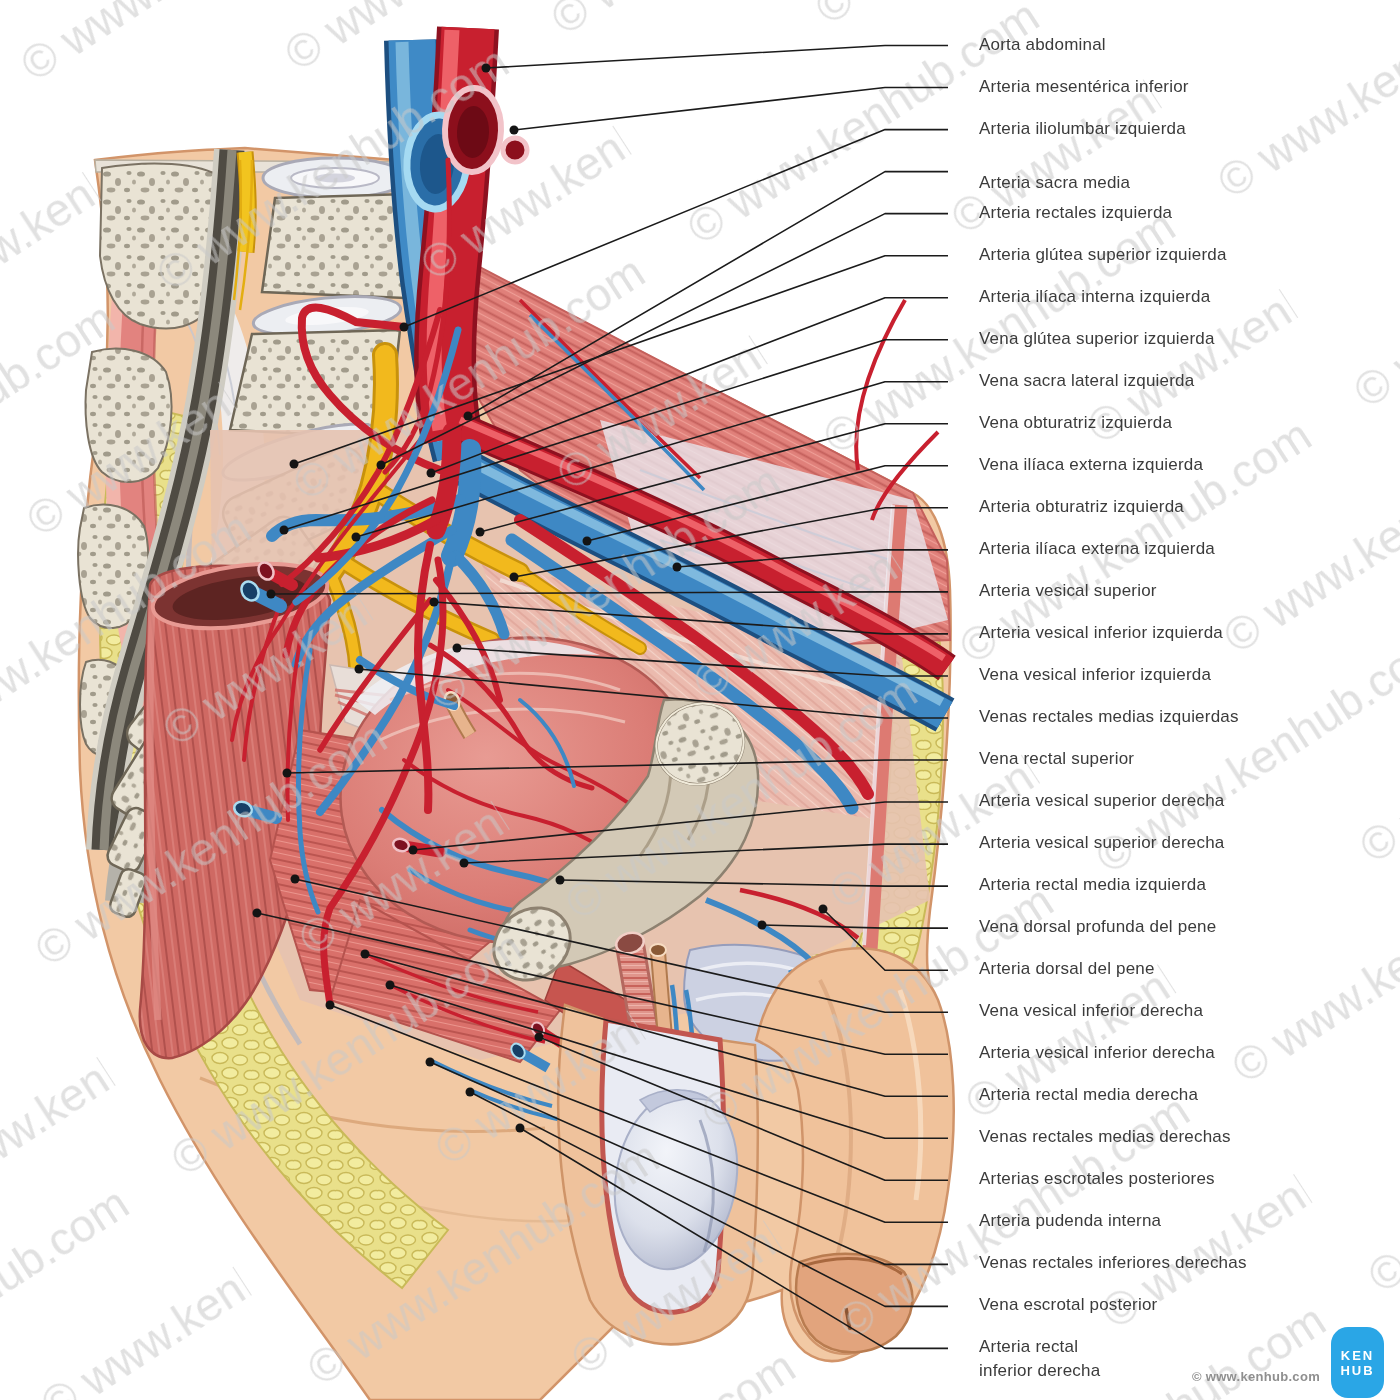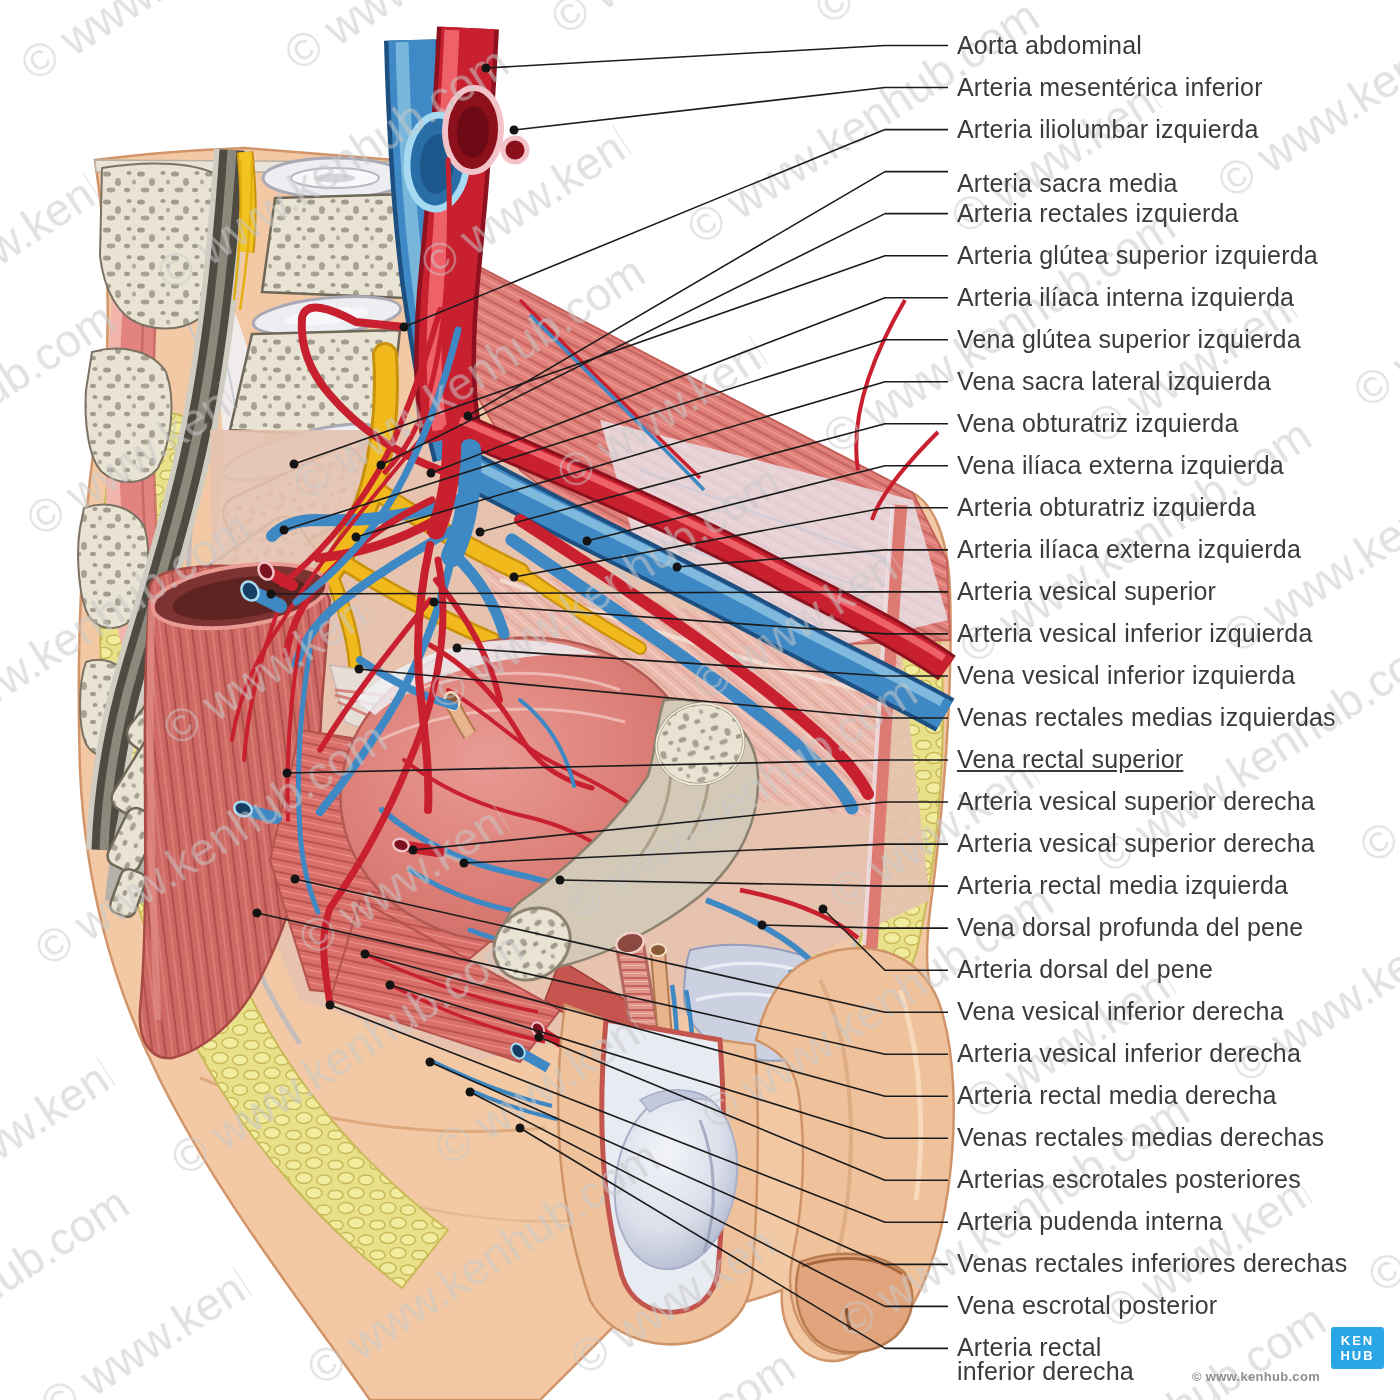--- a/index.html
+++ b/index.html
@@ -1,25 +1,25 @@
 <!DOCTYPE html>
 <html><head>
 <meta charset="utf-8">
 <style>
   html,body{margin:0;padding:0;background:#ffffff;}
   .stage{position:relative;width:1400px;height:1400px;background:#fff;overflow:hidden;
          font-family:"Liberation Sans", sans-serif;}
   .stage svg{position:absolute;left:0;top:0;}
   .leader{fill:none;stroke:#1b1b1b;stroke-width:1.6;stroke-linejoin:round;}
   .leader-dot{fill:#141414;}
-  #labels .lbl{position:absolute;left:957px;font-size:25px;line-height:24px;color:#3b3b3b;
+  #labels .lbl{position:absolute;left:979px;font-size:17px;line-height:24px;color:#3b3b3b;
          letter-spacing:.2px;white-space:pre-line;}
   .copyright{position:absolute;left:1150px;top:1369px;width:170px;text-align:right;
          font-size:13px;font-weight:bold;color:#8f8f8f;letter-spacing:.3px;}
-  .logo{position:absolute;left:1331px;top:1327px;width:53px;height:42px;border-radius:3px;
+  .logo{position:absolute;left:1331px;top:1327px;width:53px;height:71px;border-radius:17px;
          background:#2aa6e6;color:#fff;display:flex;flex-direction:column;align-items:center;
          justify-content:center;font-size:13px;font-weight:bold;letter-spacing:2px;line-height:15px;}
 </style>
 </head>
 <body>
 
 <div class="stage">
 
 <svg id="art" width="1400" height="1400" viewBox="0 0 1400 1400" aria-hidden="true">
   <defs>
@@ -436,21 +436,21 @@
       <div class="lbl" style="top: 326.7px;">Vena glútea superior izquierda</div>
       <div class="lbl" style="top: 368.7px;">Vena sacra lateral izquierda</div>
       <div class="lbl" style="top: 410.8px;">Vena obturatriz izquierda</div>
       <div class="lbl" style="top: 452.8px;">Vena ilíaca externa izquierda</div>
       <div class="lbl" style="top: 494.8px;">Arteria obturatriz izquierda</div>
       <div class="lbl" style="top: 536.9px;">Arteria ilíaca externa izquierda</div>
       <div class="lbl" style="top: 578.9px;">Arteria vesical superior</div>
       <div class="lbl" style="top: 620.9px;">Arteria vesical inferior izquierda</div>
       <div class="lbl" style="top: 663px;">Vena vesical inferior izquierda</div>
       <div class="lbl" style="top: 705px;">Venas rectales medias izquierdas</div>
-      <div class="lbl" style="top: 747px; text-decoration: underline;">Vena rectal superior</div>
+      <div class="lbl" style="top: 747px;">Vena rectal superior</div>
       <div class="lbl" style="top: 789px;">Arteria vesical superior derecha</div>
       <div class="lbl" style="top: 831.1px;">Arteria vesical superior derecha</div>
       <div class="lbl" style="top: 873.1px;">Arteria rectal media izquierda</div>
       <div class="lbl" style="top: 915.1px;">Vena dorsal profunda del pene</div>
       <div class="lbl" style="top: 957.2px;">Arteria dorsal del pene</div>
       <div class="lbl" style="top: 999.2px;">Vena vesical inferior derecha</div>
       <div class="lbl" style="top: 1041.2px;">Arteria vesical inferior derecha</div>
       <div class="lbl" style="top: 1083.3px;">Arteria rectal media derecha</div>
       <div class="lbl" style="top: 1125.3px;">Venas rectales medias derechas</div>
       <div class="lbl" style="top: 1167.3px;">Arterias escrotales posteriores</div>

